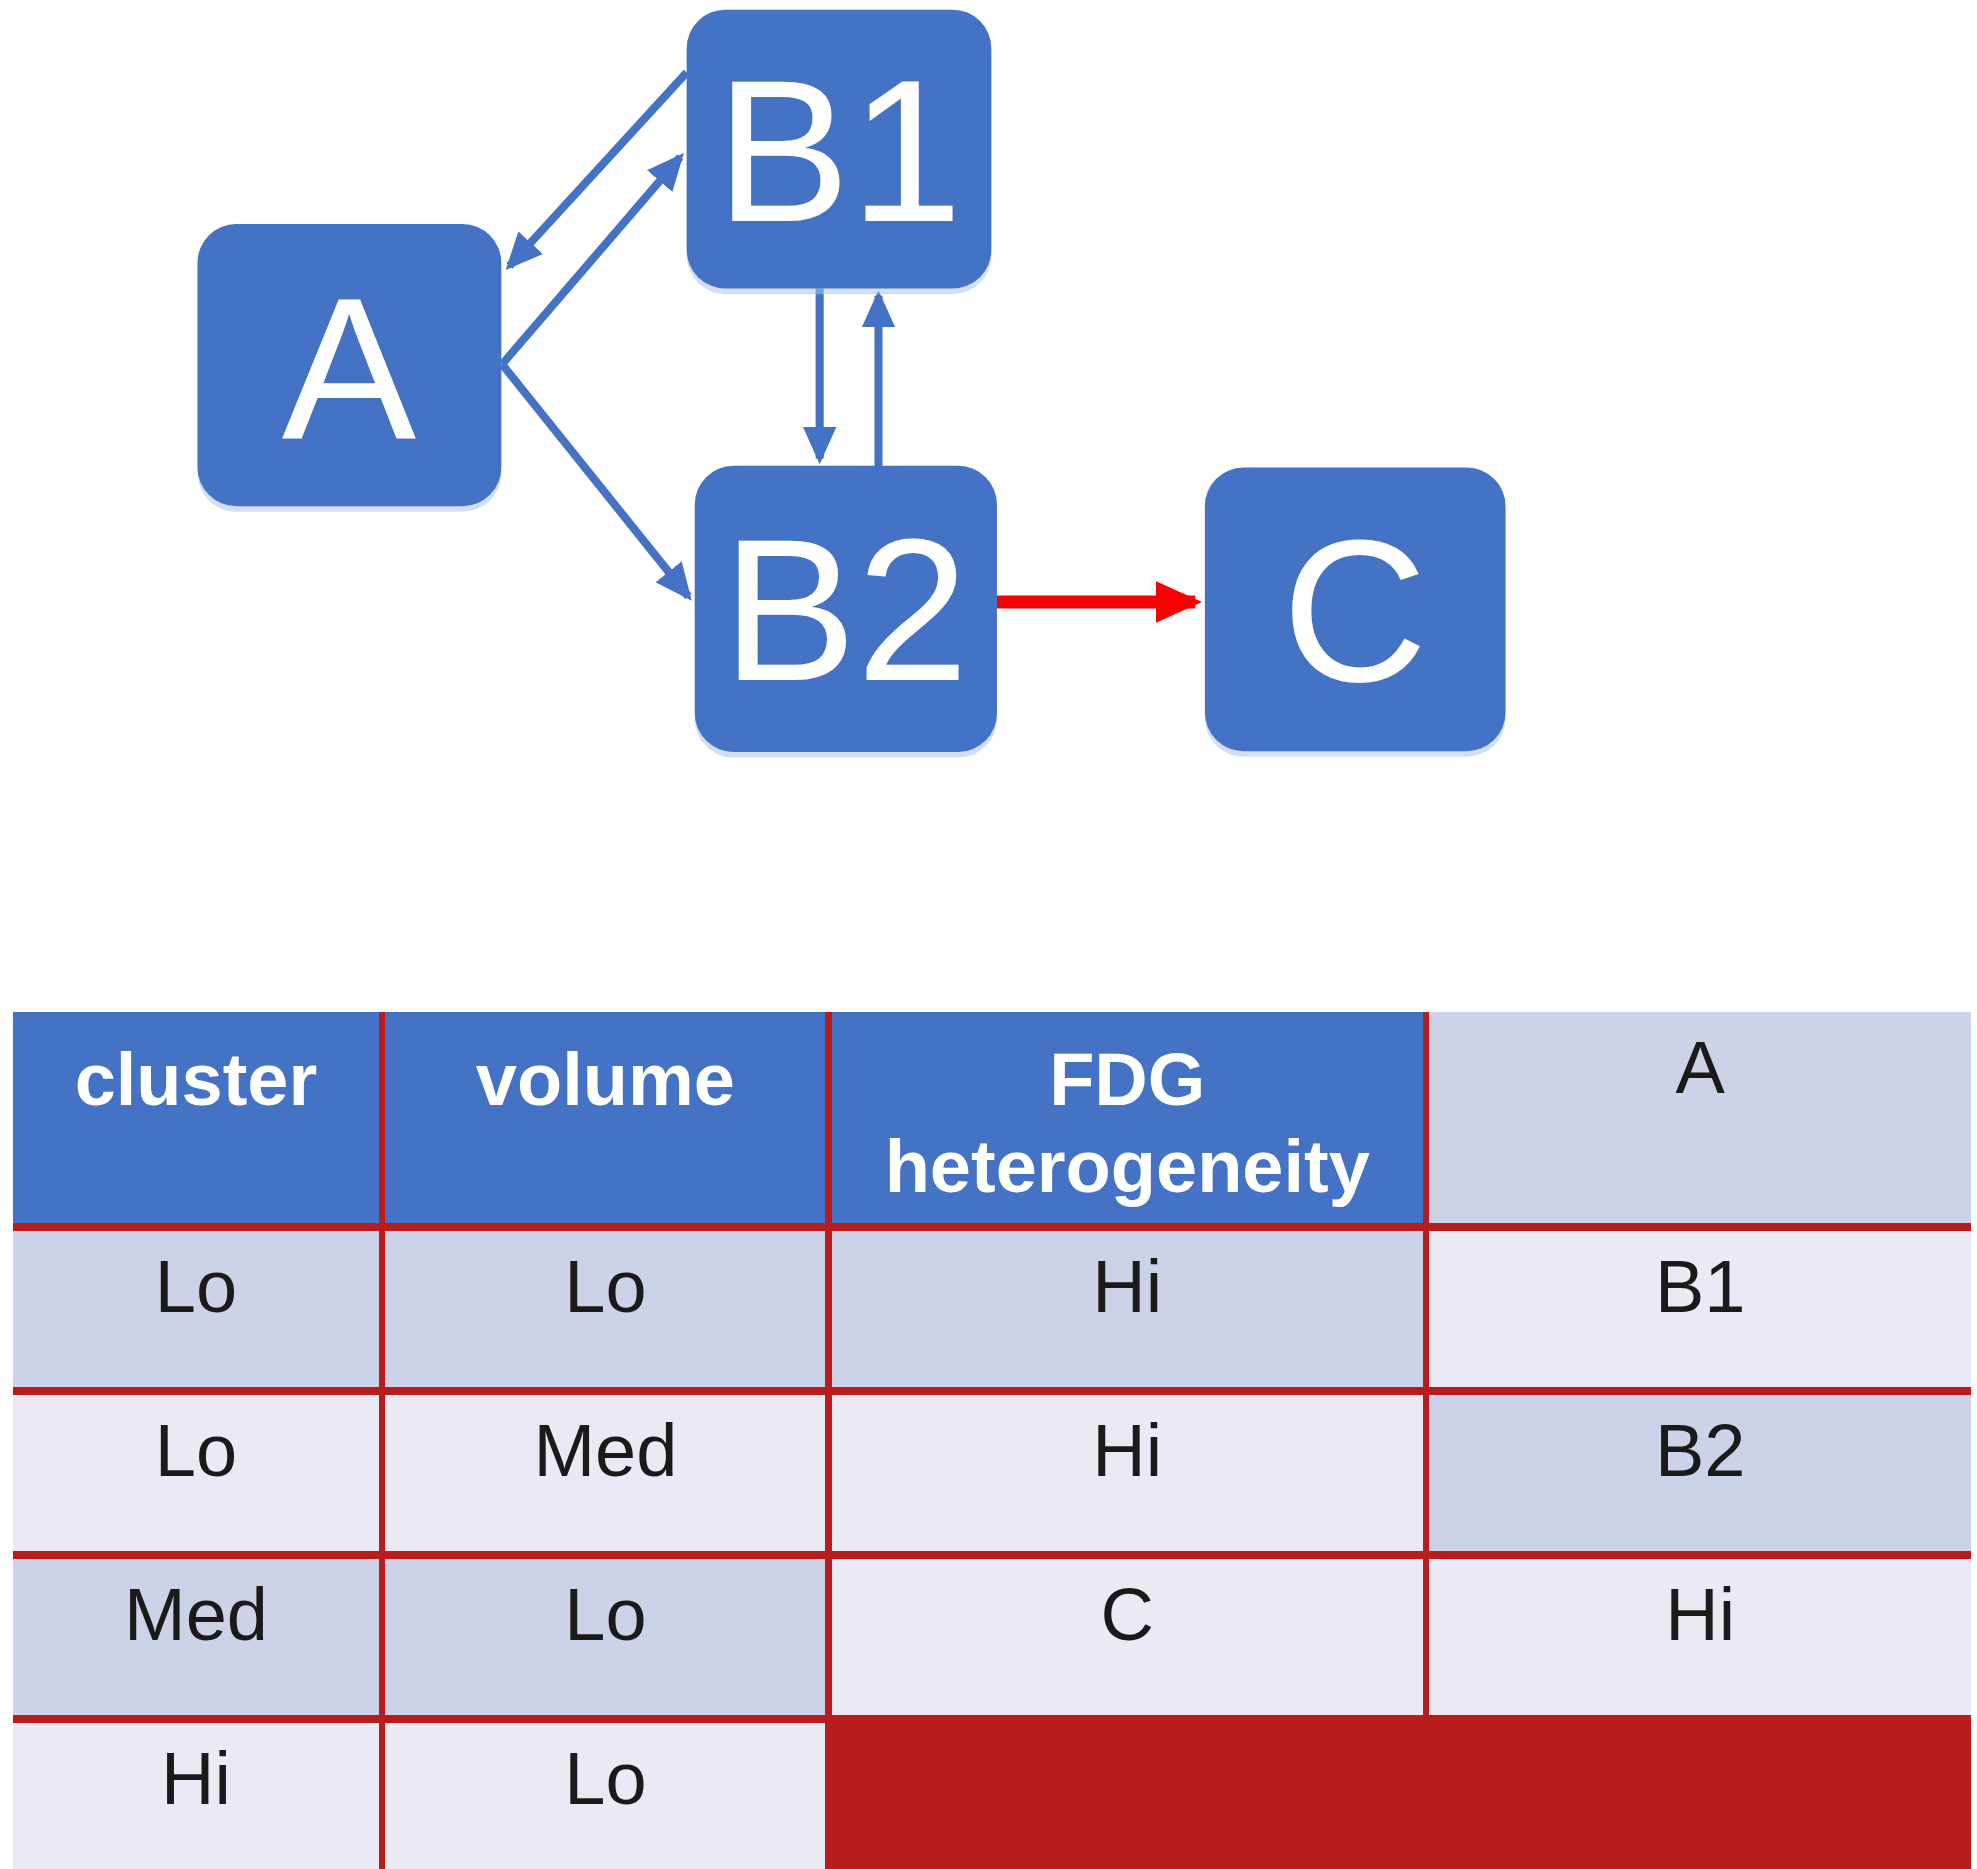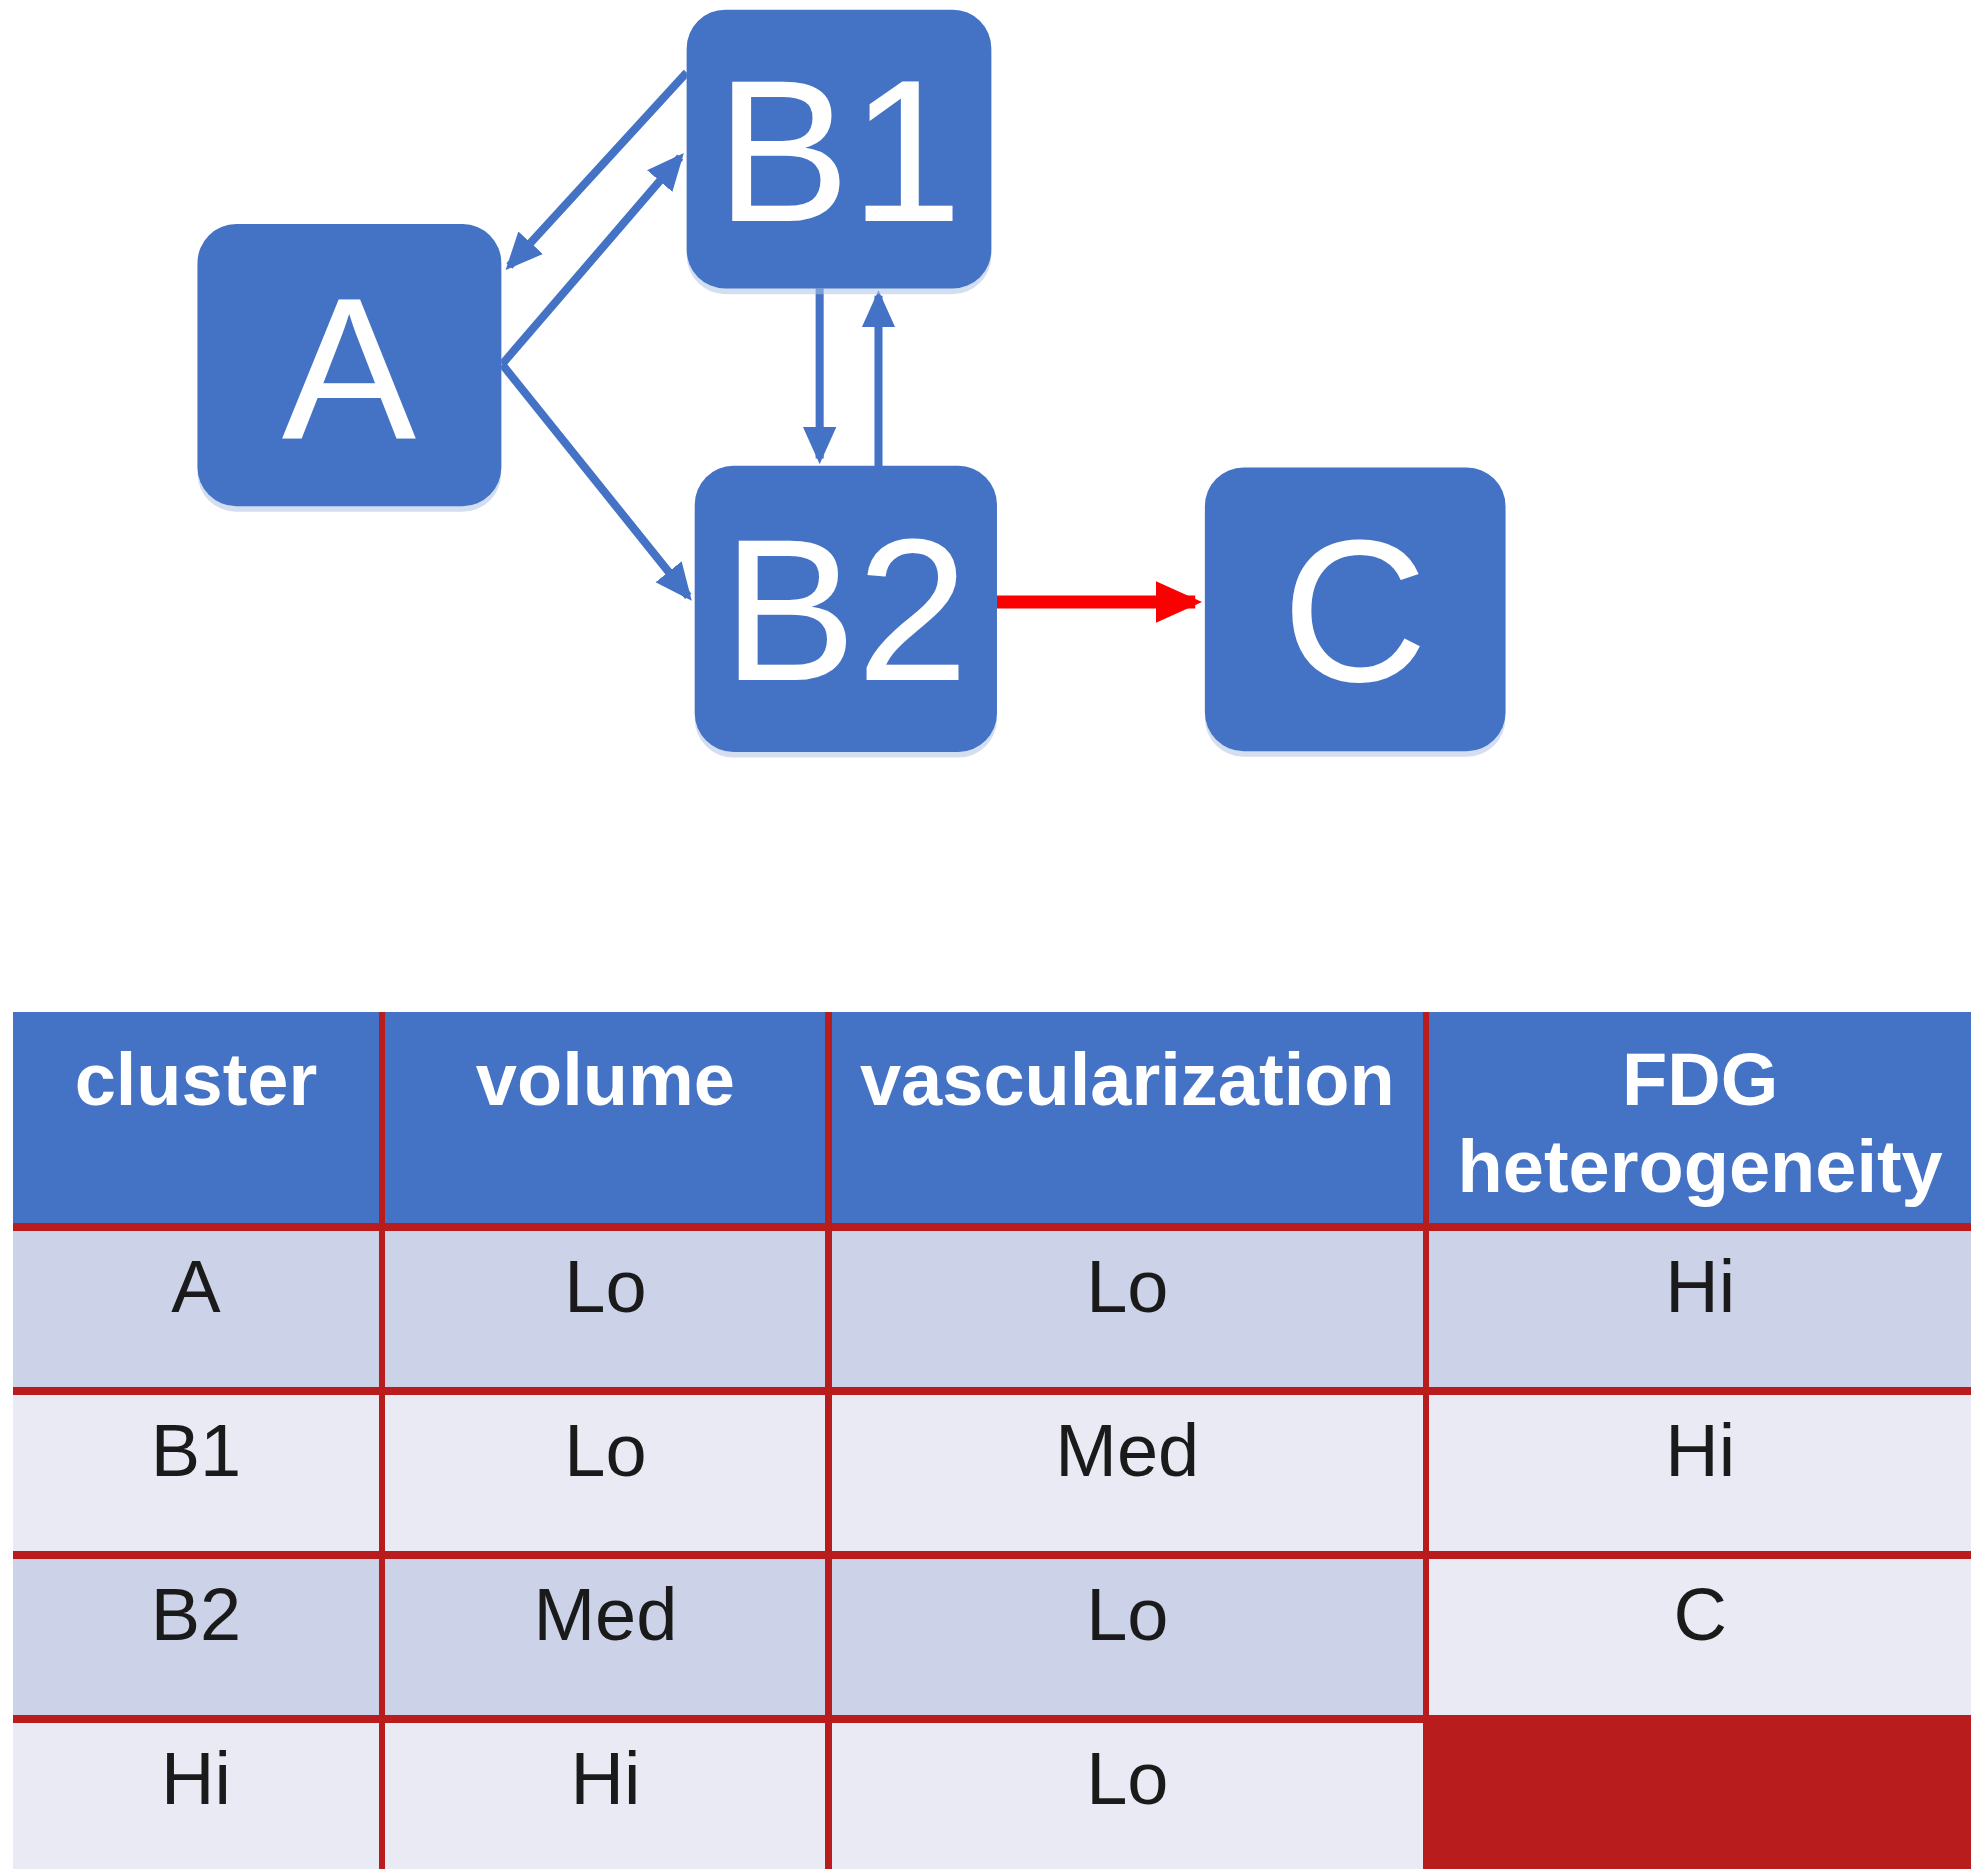--- a/index.html
+++ b/index.html
@@ -102,21 +102,20 @@
     <g>
       <rect x="1495" y="587" width="373" height="352" rx="48" fill="#AFC2E5" opacity="0.55"></rect>
       <rect x="1495" y="580" width="373" height="352" rx="48" fill="#4472C4"></rect>
       <text x="1681" y="759" dominant-baseline="central">C</text>
     </g>
   </svg>
 
   <div class="table">
     <div class="th">cluster</div>
     <div class="th">volume</div>
-    <div class="th">vascularization</div>
     <div class="th">FDG heterogeneity</div>
 
     <div class="td r-dark">A</div>
     <div class="td r-dark">Lo</div>
     <div class="td r-dark">Lo</div>
     <div class="td r-dark">Hi</div>
 
     <div class="td r-light">B1</div>
     <div class="td r-light">Lo</div>
     <div class="td r-light">Med</div>

